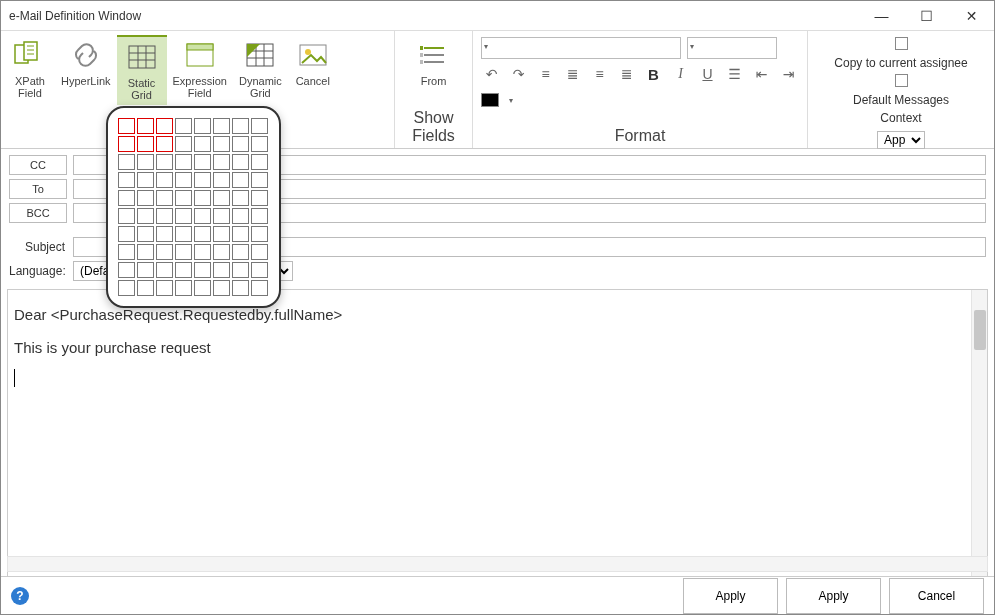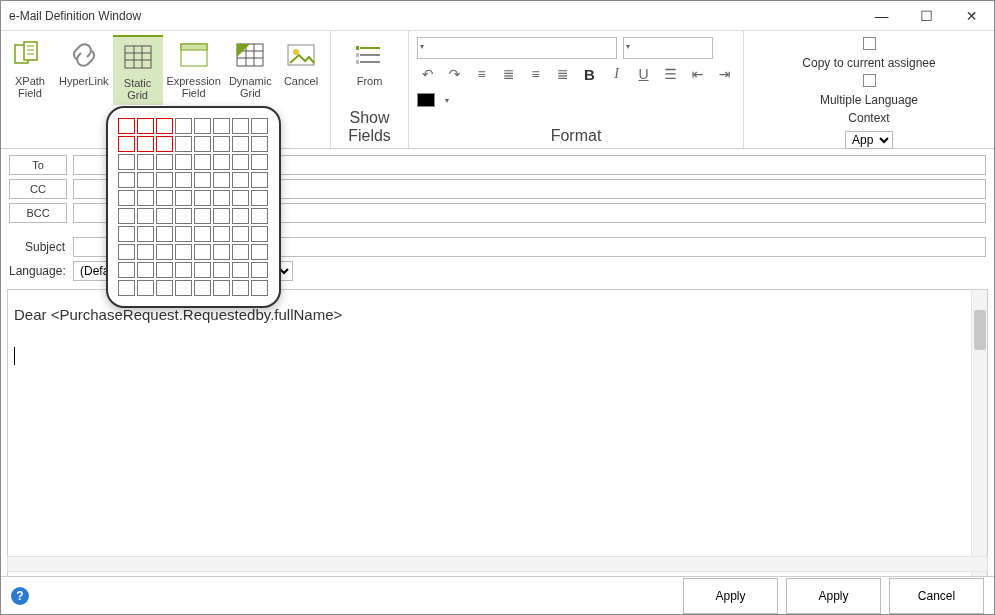--- a/index.html
+++ b/index.html
@@ -76,21 +76,21 @@
   <span class="title">e-Mail Definition Window</span>
   <div class="window-controls">
     <div>—</div>
     <div>☐</div>
     <div>✕</div>
   </div>
 </div>
 
 <div class="ribbon">
 
-  <div class="ribbon-group" style="width:330px">
+  <div class="ribbon-group" style="width:394px">
     <div class="ribbon-group-body">
       <div class="big-btn">
         <span class="ico">
           <svg width="32" height="28" viewBox="0 0 32 28">
               <rect x="1" y="4" width="13" height="18" fill="none" stroke="#7ba019" stroke-width="1.5"></rect>
               <rect x="10" y="1" width="13" height="18" fill="#fff" stroke="#7ba019" stroke-width="1.5"></rect>
               <line x1="13" y1="5" x2="20" y2="5" stroke="#7ba019"></line>
               <line x1="13" y1="9" x2="20" y2="9" stroke="#7ba019"></line>
               <line x1="13" y1="13" x2="20" y2="13" stroke="#7ba019"></line>
             </svg>
@@ -205,40 +205,40 @@
   </div>
 
   <div class="ribbon-group" style="flex:1; border-right:none">
     <div class="adv-body">
       <div class="adv-row">
         <span class="checkbox"></span>
         <span>Copy to current assignee</span>
       </div>
       <div class="adv-row">
         <span class="checkbox"></span>
-        <span>Multiple Language</span>
+        <span>Default Messages</span>
       </div>
       <div class="adv-row">
         <span>Context</span>
         <select class="txt" style="flex:1">
           <option>App</option>
         </select>
       </div>
     </div>
     <div class="ribbon-group-label">Advanced</div>
   </div>
 </div>
 
 <div class="fields">
   <div class="field-row">
+    <div class="field-btn">CC</div>
+    <input class="field-input" style="">
+  </div>
+  <div class="field-row">
     <div class="field-btn">To</div>
-    <input class="field-input" style="">
-  </div>
-  <div class="field-row">
-    <div class="field-btn">CC</div>
     <input class="field-input" style="">
   </div>
   <div class="field-row">
     <div class="field-btn">BCC</div>
     <input class="field-input" style="">
   </div>
   <div class="field-row" style="margin-top:14px">
     <div class="field-label">Subject</div>
     <input class="field-input" style="">
   </div>
@@ -247,20 +247,21 @@
     <select class="lang-select">
       <option>(Default)</option>
     </select>
   </div>
 </div>
 
 <div class="editor-wrap">
   <div class="editor">
     <div>Dear &lt;PurchaseRequest.Requestedby.fullName&gt;</div>
     <div style="height:10px"></div>
+    <div>This is your purchase request</div>
     <div style="height:10px"></div>
     <span class="cursor-line"></span>
   </div>
   <div class="vscroll">
       <div class="thumb"></div>
     </div>
 </div>
 
 <div class="hscroll"></div>
 

